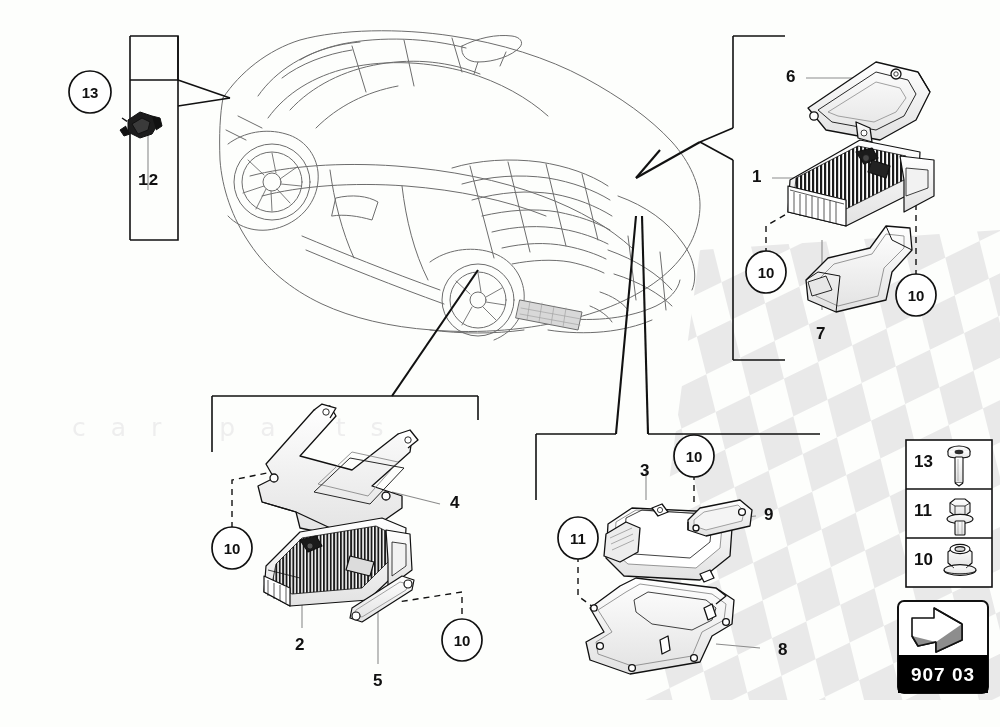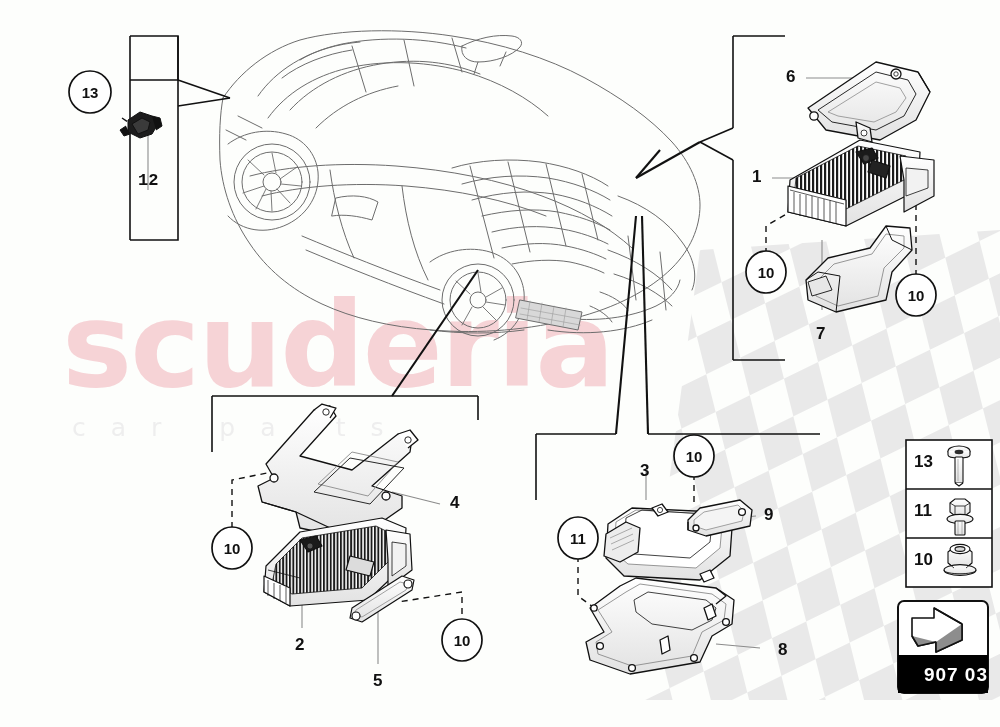--- a/index.html
+++ b/index.html
@@ -35,21 +35,20 @@
       </pattern>
       <clipPath id="flagClip">
         <polygon points="700,250 1000,230 1000,700 640,700"></polygon>
       </clipPath>
     </defs>
     <g clip-path="url(#flagClip)">
       <rect x="600" y="200" width="440" height="540" fill="url(#checker)"></rect>
     </g>
   </svg>
 
-  <div class="wm-main">scuderia</div>
   <div class="wm-sub">car parts</div>
 
   <svg class="layer" viewBox="0 0 1000 727">
     <g fill="none" stroke="#6d6d6d" stroke-width="1" stroke-linejoin="round" stroke-linecap="round">
 
       <path d="M223 98 C240 72 268 50 300 40 C340 29 400 28 452 36
                C500 43 548 58 585 78 C620 97 650 118 672 142
                C690 162 700 185 700 205 C700 228 690 250 672 268
                C650 290 615 308 575 318 C530 330 480 334 432 330
                C390 327 352 318 322 304 C290 289 266 268 250 244
@@ -441,15 +440,15 @@
   <div class="balloonTxt" style="left:896px;top:287px;width:40px;">10</div>
   <div class="balloonTxt" style="left:212px;top:540px;width:40px;">10</div>
   <div class="balloonTxt" style="left:442px;top:632px;width:40px;">10</div>
   <div class="balloonTxt" style="left:674px;top:448px;width:40px;">10</div>
   <div class="balloonTxt" style="left:558px;top:530px;width:40px;">11</div>
 
   <div class="legendNum" style="left:914px;top:452px;">13</div>
   <div class="legendNum" style="left:914px;top:501px;">11</div>
   <div class="legendNum" style="left:914px;top:550px;">10</div>
 
-  <div class="badgeTxt" style="left:898px;top:664px;width:90px;text-align:right;">907 03</div>
+  <div class="badgeTxt" style="left:898px;top:664px;width:90px;text-align:center;">907 03</div>
 
 </div>
 
 </body></html>

